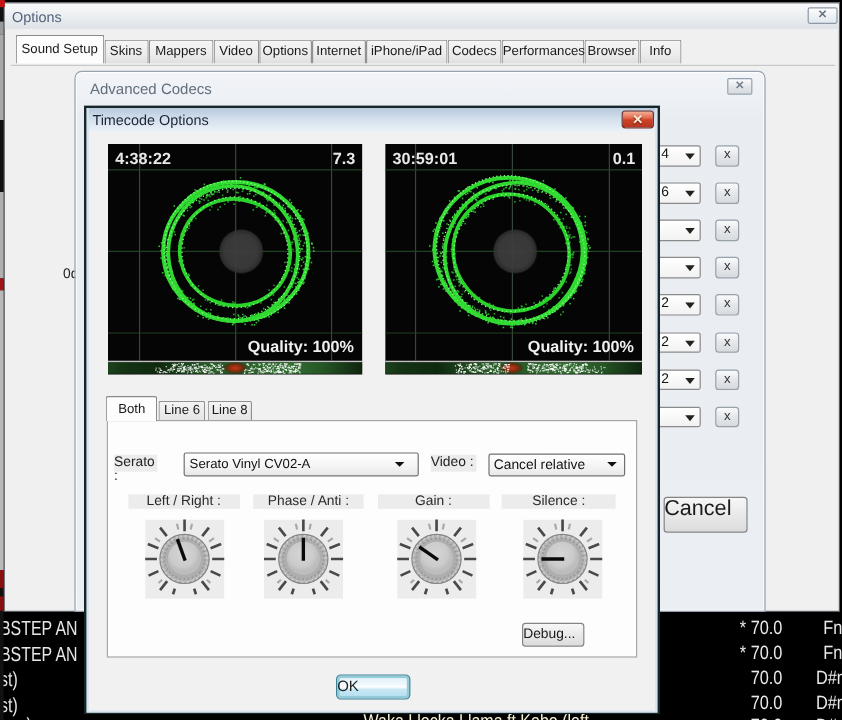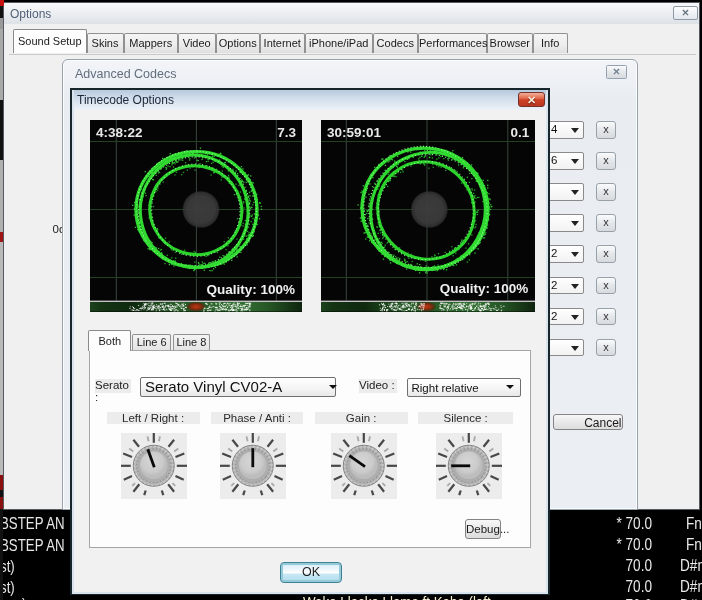--- a/index.html
+++ b/index.html
@@ -23,21 +23,21 @@
 <div style="position:absolute;left:13px;top:29px;width:73.5px;height:24px;background:#fdfdfd;border:1px solid #898989;border-bottom:none;border-radius:2px 2px 0 0;z-index:3;text-align:center;line-height:23px;font-size:11px;color:#1a1a1a">Sound Setup</div><div style="position:absolute;left:86.5px;top:32.5px;width:37px;height:20px;background:linear-gradient(#f5f5f5,#ececec 60%,#dfdfdf);border:1px solid #919191;border-bottom:none;border-radius:2px 2px 0 0;z-index:2;text-align:center;line-height:19px;font-size:11px;color:#1a1a1a">Skins</div><div style="position:absolute;left:124px;top:32.5px;width:53.5px;height:20px;background:linear-gradient(#f5f5f5,#ececec 60%,#dfdfdf);border:1px solid #919191;border-bottom:none;border-radius:2px 2px 0 0;z-index:2;text-align:center;line-height:19px;font-size:11px;color:#1a1a1a">Mappers</div><div style="position:absolute;left:178px;top:32.5px;width:37.5px;height:20px;background:linear-gradient(#f5f5f5,#ececec 60%,#dfdfdf);border:1px solid #919191;border-bottom:none;border-radius:2px 2px 0 0;z-index:2;text-align:center;line-height:19px;font-size:11px;color:#1a1a1a">Video</div><div style="position:absolute;left:216px;top:32.5px;width:43.5px;height:20px;background:linear-gradient(#f5f5f5,#ececec 60%,#dfdfdf);border:1px solid #919191;border-bottom:none;border-radius:2px 2px 0 0;z-index:2;text-align:center;line-height:19px;font-size:11px;color:#1a1a1a">Options</div><div style="position:absolute;left:260px;top:32.5px;width:44.5px;height:20px;background:linear-gradient(#f5f5f5,#ececec 60%,#dfdfdf);border:1px solid #919191;border-bottom:none;border-radius:2px 2px 0 0;z-index:2;text-align:center;line-height:19px;font-size:11px;color:#1a1a1a">Internet</div><div style="position:absolute;left:305px;top:32.5px;width:67.5px;height:20px;background:linear-gradient(#f5f5f5,#ececec 60%,#dfdfdf);border:1px solid #919191;border-bottom:none;border-radius:2px 2px 0 0;z-index:2;text-align:center;line-height:19px;font-size:11px;color:#1a1a1a">iPhone/iPad</div><div style="position:absolute;left:373px;top:32.5px;width:44.5px;height:20px;background:linear-gradient(#f5f5f5,#ececec 60%,#dfdfdf);border:1px solid #919191;border-bottom:none;border-radius:2px 2px 0 0;z-index:2;text-align:center;line-height:19px;font-size:11px;color:#1a1a1a">Codecs</div><div style="position:absolute;left:418px;top:32.5px;width:68.5px;height:20px;background:linear-gradient(#f5f5f5,#ececec 60%,#dfdfdf);border:1px solid #919191;border-bottom:none;border-radius:2px 2px 0 0;z-index:2;text-align:center;line-height:19px;font-size:11px;color:#1a1a1a">Performances</div><div style="position:absolute;left:487px;top:32.5px;width:45.5px;height:20px;background:linear-gradient(#f5f5f5,#ececec 60%,#dfdfdf);border:1px solid #919191;border-bottom:none;border-radius:2px 2px 0 0;z-index:2;text-align:center;line-height:19px;font-size:11px;color:#1a1a1a">Browser</div><div style="position:absolute;left:533px;top:32.5px;width:34.5px;height:20px;background:linear-gradient(#f5f5f5,#ececec 60%,#dfdfdf);border:1px solid #919191;border-bottom:none;border-radius:2px 2px 0 0;z-index:2;text-align:center;line-height:19px;font-size:11px;color:#1a1a1a">Info</div>
 
 <div style="position:absolute;left:52.5px;top:222.5px;font-size:11.5px;color:#222">0d</div>
 
 
 <div style="position:absolute;left:62px;top:59px;width:576px;height:450.5px;background:linear-gradient(#f2f4f8,#e9edf2 40px,#ebeff3);border:1px solid #97a2ae;border-radius:6px 6px 0 0;box-shadow:inset 0 0 0 1px rgba(255,255,255,.85)">
   <div style="position:absolute;left:12px;top:6.5px;font-size:12.5px;color:#616e7c">Advanced Codecs</div>
 </div>
 <div class="xbtn" style="left:606px;top:65px;width:21px;height:14px;line-height:12px;font-size:9.5px;font-weight:bold;color:#6f7d8d;border-radius:1.5px;border-color:#93a1b0">✕</div>
 <div style="position:absolute;left:500px;top:121.0px;width:84px;height:17.5px;background:linear-gradient(#ffffff,#f2f2f2);border:1px solid #8a8a8a;border-radius:2px"></div><div style="position:absolute;left:551px;top:123.0px;font-size:11.5px;color:#111">4</div><div style="position:absolute;left:571px;top:128.0px;width:0;height:0;border-left:4.5px solid transparent;border-right:4.5px solid transparent;border-top:5px solid #222"></div><div class="xbtn" style="left:596.3px;top:121.0px">x</div><div style="position:absolute;left:500px;top:152.1px;width:84px;height:17.5px;background:linear-gradient(#ffffff,#f2f2f2);border:1px solid #8a8a8a;border-radius:2px"></div><div style="position:absolute;left:551px;top:154.1px;font-size:11.5px;color:#111">6</div><div style="position:absolute;left:571px;top:159.1px;width:0;height:0;border-left:4.5px solid transparent;border-right:4.5px solid transparent;border-top:5px solid #222"></div><div class="xbtn" style="left:596.3px;top:152.1px">x</div><div style="position:absolute;left:500px;top:183.2px;width:84px;height:17.5px;background:linear-gradient(#ffffff,#f2f2f2);border:1px solid #8a8a8a;border-radius:2px"></div><div style="position:absolute;left:571px;top:190.2px;width:0;height:0;border-left:4.5px solid transparent;border-right:4.5px solid transparent;border-top:5px solid #222"></div><div class="xbtn" style="left:596.3px;top:183.2px">x</div><div style="position:absolute;left:500px;top:214.3px;width:84px;height:17.5px;background:linear-gradient(#ffffff,#f2f2f2);border:1px solid #8a8a8a;border-radius:2px"></div><div style="position:absolute;left:571px;top:221.3px;width:0;height:0;border-left:4.5px solid transparent;border-right:4.5px solid transparent;border-top:5px solid #222"></div><div class="xbtn" style="left:596.3px;top:214.3px">x</div><div style="position:absolute;left:500px;top:245.4px;width:84px;height:17.5px;background:linear-gradient(#ffffff,#f2f2f2);border:1px solid #8a8a8a;border-radius:2px"></div><div style="position:absolute;left:551px;top:247.4px;font-size:11.5px;color:#111">2</div><div style="position:absolute;left:571px;top:252.4px;width:0;height:0;border-left:4.5px solid transparent;border-right:4.5px solid transparent;border-top:5px solid #222"></div><div class="xbtn" style="left:596.3px;top:245.4px">x</div><div style="position:absolute;left:500px;top:276.5px;width:84px;height:17.5px;background:linear-gradient(#ffffff,#f2f2f2);border:1px solid #8a8a8a;border-radius:2px"></div><div style="position:absolute;left:551px;top:278.5px;font-size:11.5px;color:#111">2</div><div style="position:absolute;left:571px;top:283.5px;width:0;height:0;border-left:4.5px solid transparent;border-right:4.5px solid transparent;border-top:5px solid #222"></div><div class="xbtn" style="left:596.3px;top:276.5px">x</div><div style="position:absolute;left:500px;top:307.6px;width:84px;height:17.5px;background:linear-gradient(#ffffff,#f2f2f2);border:1px solid #8a8a8a;border-radius:2px"></div><div style="position:absolute;left:551px;top:309.6px;font-size:11.5px;color:#111">2</div><div style="position:absolute;left:571px;top:314.6px;width:0;height:0;border-left:4.5px solid transparent;border-right:4.5px solid transparent;border-top:5px solid #222"></div><div class="xbtn" style="left:596.3px;top:307.6px">x</div><div style="position:absolute;left:500px;top:338.7px;width:84px;height:17.5px;background:linear-gradient(#ffffff,#f2f2f2);border:1px solid #8a8a8a;border-radius:2px"></div><div style="position:absolute;left:571px;top:345.7px;width:0;height:0;border-left:4.5px solid transparent;border-right:4.5px solid transparent;border-top:5px solid #222"></div><div class="xbtn" style="left:596.3px;top:338.7px">x</div>
-<div style="position:absolute;left:552.5px;top:413.7px;width:70px;height:16px;border:1px solid #848484;border-radius:3px;background:linear-gradient(#f7f7f7,#e9e9e9 50%,#dcdcdc);text-align:right;line-height:17px;font-size:12px;color:#1a1a1a">Cancel</div>
+<div style="position:absolute;left:552.5px;top:413.7px;width:70px;height:30px;border:1px solid #848484;border-radius:3px;background:linear-gradient(#f7f7f7,#e9e9e9 50%,#dcdcdc);text-align:left;line-height:17px;font-size:18px;color:#1a1a1a">Cancel</div>
 
 
 <div style="position:absolute;left:70px;top:88px;width:479.5px;height:507px;background:#16262b">
   <div style="position:absolute;left:1.5px;top:1.5px;right:1.5px;bottom:1.5px;background:#d9e4ef"></div>
   <div style="position:absolute;left:4px;top:2px;width:471.5px;height:20px;background:linear-gradient(#b7c9dd,#d3dfec 45%,#edf2f9)"></div>
   <div style="position:absolute;left:7px;top:5px;font-size:12px;color:#1b2638">Timecode Options</div>
   <div style="position:absolute;left:448px;top:3.5px;width:27px;height:15.5px;border:1px solid #76302a;border-radius:3px;background:linear-gradient(#f2b097,#e2664b 42%,#cc4326 52%,#bb3522);color:#f9ecd9;font-size:11px;font-weight:bold;text-align:center;line-height:14.5px;text-shadow:0 1px 1px rgba(60,10,5,.8)">✕</div>
   <div style="position:absolute;left:4px;top:22px;width:471.5px;height:482px;background:#f1f1f1"></div>
 </div>
 <svg style="position:absolute;left:90px;top:119.5px" width="212" height="192.5" viewBox="0 0 212 192.5">
@@ -2060,24 +2060,24 @@
   </svg>
 
 
 <div style="position:absolute;left:88.5px;top:349.5px;width:442px;height:198.5px;background:#fdfdfd;border:1px solid #a5a5a5"></div>
 <div style="position:absolute;left:88.3px;top:329.5px;width:43px;height:21px;background:#fdfdfd;border:1px solid #8a8a8a;border-bottom:none;border-radius:2px 2px 0 0;font-size:11px;color:#1a1a1a;text-align:center;line-height:20px">Both</div>
 <div style="position:absolute;left:132.2px;top:334px;width:39px;height:15.5px;background:linear-gradient(#f4f4f4,#e4e4e4);border:1px solid #919191;border-bottom:none;border-radius:2px 2px 0 0;font-size:11px;color:#1a1a1a;text-align:center;line-height:14px">Line 6</div>
 <div style="position:absolute;left:172.7px;top:334px;width:37.5px;height:15.5px;background:linear-gradient(#f4f4f4,#e4e4e4);border:1px solid #919191;border-bottom:none;border-radius:2px 2px 0 0;font-size:11px;color:#1a1a1a;text-align:center;line-height:14px">Line 8</div>
 
 
 <div style="position:absolute;left:95px;top:379px;width:36px;height:14px;background:#ececec;font-size:11.5px;color:#222;">Serato :</div>
-<div style="position:absolute;left:140px;top:377px;width:195.5px;height:19.5px;border:1px solid #707070;border-radius:2px;background:linear-gradient(#ffffff,#f4f4f4 60%,#e8e8e8);font-size:15px;color:#111;line-height:18px;padding-left:4px">Serato Vinyl CV02-A</div>
+<div style="position:absolute;left:153px;top:377px;width:195.5px;height:19.5px;border:1px solid #707070;border-radius:2px;background:linear-gradient(#ffffff,#f4f4f4 60%,#e8e8e8);font-size:11px;color:#111;line-height:18px;padding-left:4px">Serato Vinyl CV02-A</div>
 <div style="position:absolute;left:329px;top:385px;width:0;height:0;border-left:4px solid transparent;border-right:4px solid transparent;border-top:4.5px solid #111"></div>
 <div style="position:absolute;left:359px;top:379px;width:38px;height:14px;background:#ececec;font-size:11.5px;color:#222;">Video :</div>
-<div style="position:absolute;left:406.5px;top:377.5px;width:114.5px;height:19px;border:1px solid #707070;border-radius:2px;background:linear-gradient(#ffffff,#f4f4f4 60%,#e8e8e8);font-size:11.5px;color:#111;line-height:18px;padding-left:4px">Right relative</div>
+<div style="position:absolute;left:406.5px;top:377.5px;width:114.5px;height:19px;border:1px solid #707070;border-radius:2px;background:linear-gradient(#ffffff,#f4f4f4 60%,#e8e8e8);font-size:11.5px;color:#111;line-height:18px;padding-left:4px">Cancel relative</div>
 <div style="position:absolute;left:506px;top:385px;width:0;height:0;border-left:4px solid transparent;border-right:4px solid transparent;border-top:4.5px solid #111"></div>
 
 <div style="position:absolute;left:106.6px;top:412.3px;width:93px;height:12.2px;background:#ececec;text-align:center;line-height:12px;font-size:11.5px;color:#2a2a2a">Left / Right :</div><div style="position:absolute;left:210.8px;top:412.3px;width:92.5px;height:12.2px;background:#ececec;text-align:center;line-height:12px;font-size:11.5px;color:#2a2a2a">Phase / Anti :</div><div style="position:absolute;left:314.7px;top:412.3px;width:93px;height:12.2px;background:#ececec;text-align:center;line-height:12px;font-size:11.5px;color:#2a2a2a">Gain :</div><div style="position:absolute;left:417.8px;top:412.3px;width:95.7px;height:12.2px;background:#ececec;text-align:center;line-height:12px;font-size:11.5px;color:#2a2a2a">Silence :</div>
 <svg style="position:absolute;left:121.4px;top:432.5px" width="66" height="66" viewBox="0 0 66 66">
     <rect width="66" height="66" fill="#ececec"></rect>
     <line x1="32.8" y1="9.8" x2="32.8" y2="-1.2" stroke="#484848" stroke-width="2.2"></line>
     <line x1="47.5" y1="13.8" x2="53.1" y2="6.7" stroke="#484848" stroke-width="2.2"></line>
     <line x1="18.0" y1="13.8" x2="12.4" y2="6.7" stroke="#484848" stroke-width="2.2"></line>
     <line x1="54.5" y1="23.9" x2="63.3" y2="20.4" stroke="#484848" stroke-width="2.2"></line>
     <line x1="11.0" y1="23.9" x2="2.2" y2="20.4" stroke="#484848" stroke-width="2.2"></line>
@@ -2177,22 +2177,22 @@
     <line x1="51.4" y1="50.1" x2="54.3" y2="52.9" stroke="#a8a8a8" stroke-width="1.8"></line>
     <line x1="14.1" y1="50.1" x2="11.2" y2="52.9" stroke="#a8a8a8" stroke-width="1.8"></line>
     <circle cx="32.75" cy="32.75" r="20.5" fill="#aeaeae" stroke="#858585" stroke-width="1"></circle>
     <circle cx="32.75" cy="32.75" r="18" fill="none" stroke="#bcbcbc" stroke-width="2.4" stroke-dasharray="2.2 1.6"></circle>
     <circle cx="32.75" cy="32.75" r="17" fill="none" stroke="#979797" stroke-width="1.6" stroke-dasharray="1.4 2.1" transform="rotate(40 32.75 32.75)"></circle>
     <circle cx="32.75" cy="32.75" r="19.3" fill="none" stroke="#cfcfcf" stroke-width="1.2" stroke-dasharray="1.8 2.2" transform="rotate(80 32.75 32.75)"></circle>
     <circle cx="32.75" cy="32.25" r="13.8" fill="url(#knobface)"></circle>
     <line x1="34.2" y1="32.8" x2="15.2" y2="32.8" stroke="#0a0a0a" stroke-width="2.8"></line>
   </svg>
 
-<div style="position:absolute;left:465px;top:519px;width:36px;height:20px;border:1px solid #848484;border-radius:3px;background:linear-gradient(#f7f7f7,#e9e9e9 50%,#dcdcdc);text-align:center;line-height:18px;font-size:11.5px;color:#1a1a1a">Debug...</div>
-<div style="position:absolute;left:280px;top:562px;width:62px;height:20.5px;border:1.5px solid #3f8195;border-radius:4px;background:linear-gradient(#d8ecf8,#f3fafd 42%,#ffffff 50%,#c9e8f4 60%,#aedcee);box-shadow:inset 0 0 0 2px #93cbd9;text-align:center;line-height:18px;font-size:12.5px;color:#222">OK</div>
+<div style="position:absolute;left:435px;top:519px;width:52px;height:20px;border:1px solid #848484;border-radius:3px;background:linear-gradient(#f7f7f7,#e9e9e9 50%,#dcdcdc);text-align:left;line-height:18px;font-size:11.5px;color:#1a1a1a">Debug...</div>
+<div style="position:absolute;left:280px;top:562px;width:62px;height:20.5px;border:1.5px solid #3f8195;border-radius:4px;background:linear-gradient(#d8ecf8,#f3fafd 42%,#ffffff 50%,#c9e8f4 60%,#aedcee);box-shadow:inset 0 0 0 2px #93cbd9;text-align:left;line-height:18px;font-size:12.5px;color:#222">OK</div>
 
 
 <div style="position:absolute;left:0;top:0;width:3px;height:600px;background:#111"></div>
 <div style="position:absolute;left:0;top:0;width:4px;height:6px;background:#c41212"></div>
 <div style="position:absolute;left:0;top:18px;width:3px;height:11px;background:#999"></div>
 <div style="position:absolute;left:0;top:29px;width:2.5px;height:71px;background:#a9a9a9"></div>
 <div style="position:absolute;left:0;top:160px;width:2.5px;height:72px;background:#b0b0b0"></div>
 <div style="position:absolute;left:0;top:232px;width:3px;height:10px;background:#a01515"></div>
 <div style="position:absolute;left:0;top:242px;width:2.5px;height:233px;background:#b9b9b9"></div>
 <div style="position:absolute;left:0;top:475px;width:3px;height:15px;background:#8a1010"></div>

